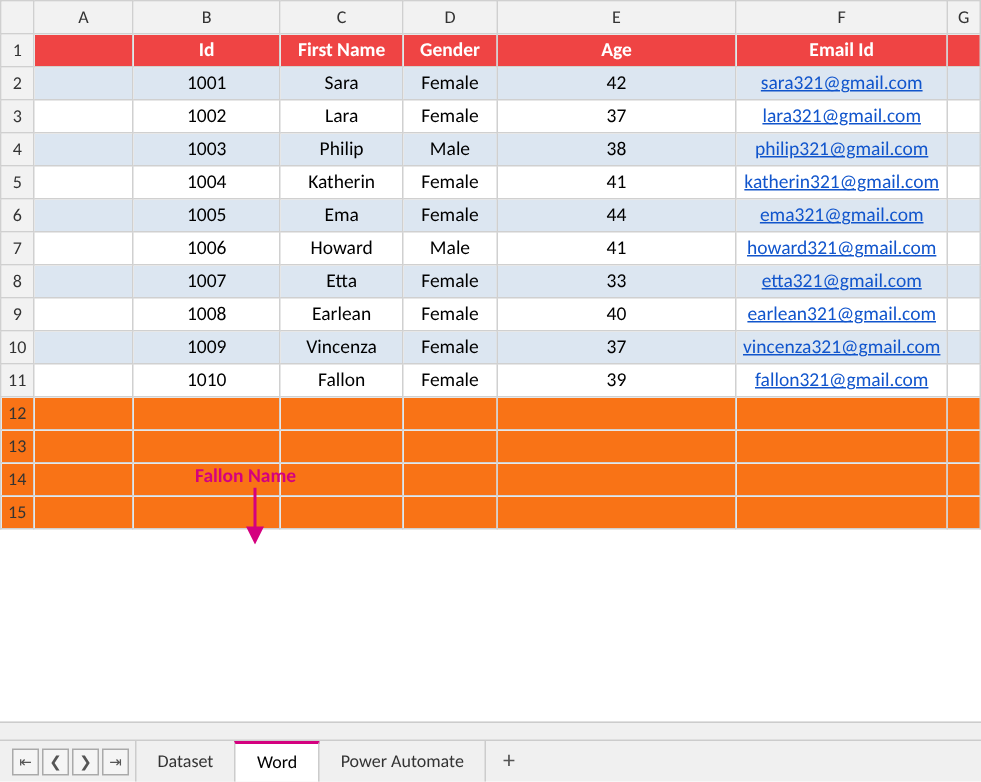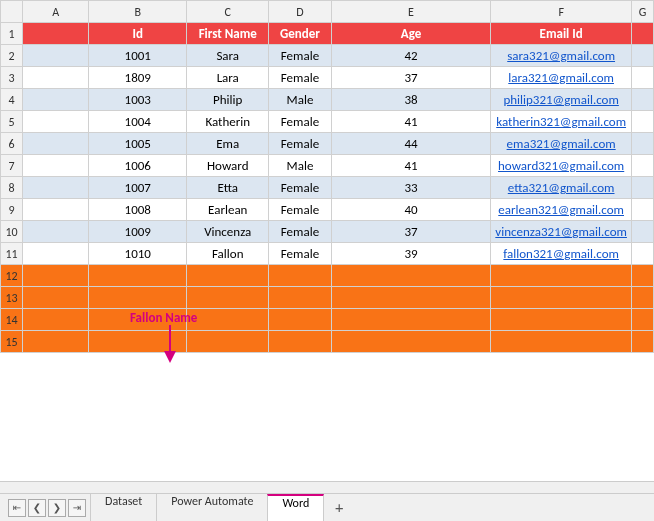--- a/index.html
+++ b/index.html
@@ -120,20 +120,21 @@
       display: flex;
       align-items: center;
       padding-left: 4px;
       gap: 0;
     }
 
     .tab {
       height: 100%;
       padding: 0 14px;
       display: flex;
+      align-items: center;
       font-size: 12px;
       font-family: Calibri, Arial, sans-serif;
       cursor: pointer;
       border-right: 1px solid #ccc;
       border-left: 1px solid #ccc;
       background: #f0f0f0;
       color: #333;
       position: relative;
       margin-right: -1px;
     }
@@ -236,21 +237,21 @@
           <td class="row-even">1001</td>
           <td class="row-even">Sara</td>
           <td class="row-even">Female</td>
           <td class="row-even">42</td>
           <td class="row-even"><a class="email-link">sara321@gmail.com</a></td>
           <td class="row-even"></td>
         </tr>
         <tr>
           <td class="row-header">3</td>
           <td class="row-odd"></td>
-          <td class="row-odd">1809</td>
+          <td class="row-odd">1002</td>
           <td class="row-odd">Lara</td>
           <td class="row-odd">Female</td>
           <td class="row-odd">37</td>
           <td class="row-odd"><a class="email-link">lara321@gmail.com</a></td>
           <td class="row-odd"></td>
         </tr>
         <tr>
           <td class="row-header">4</td>
           <td class="row-even"></td>
           <td class="row-even">1003</td>
@@ -387,22 +388,22 @@
 <div class="tab-bar">
   <div class="tab-nav">
     <div class="tab-nav-btn">⇤</div>
     <div class="tab-nav-btn">❮</div>
     <div class="tab-nav-btn">❯</div>
     <div class="tab-nav-btn">⇥</div>
   </div>
   <div class="tab">
     <span>Dataset</span>
   </div>
+  <div class="tab active">
+    <span>Word</span>
+  </div>
   <div class="tab">
     <span>Power Automate</span>
   </div>
-  <div class="tab active">
-    <span>Word</span>
-  </div>
   <div class="tab-add">
     <span>+</span>
   </div>
 </div>
 
 </body></html>

